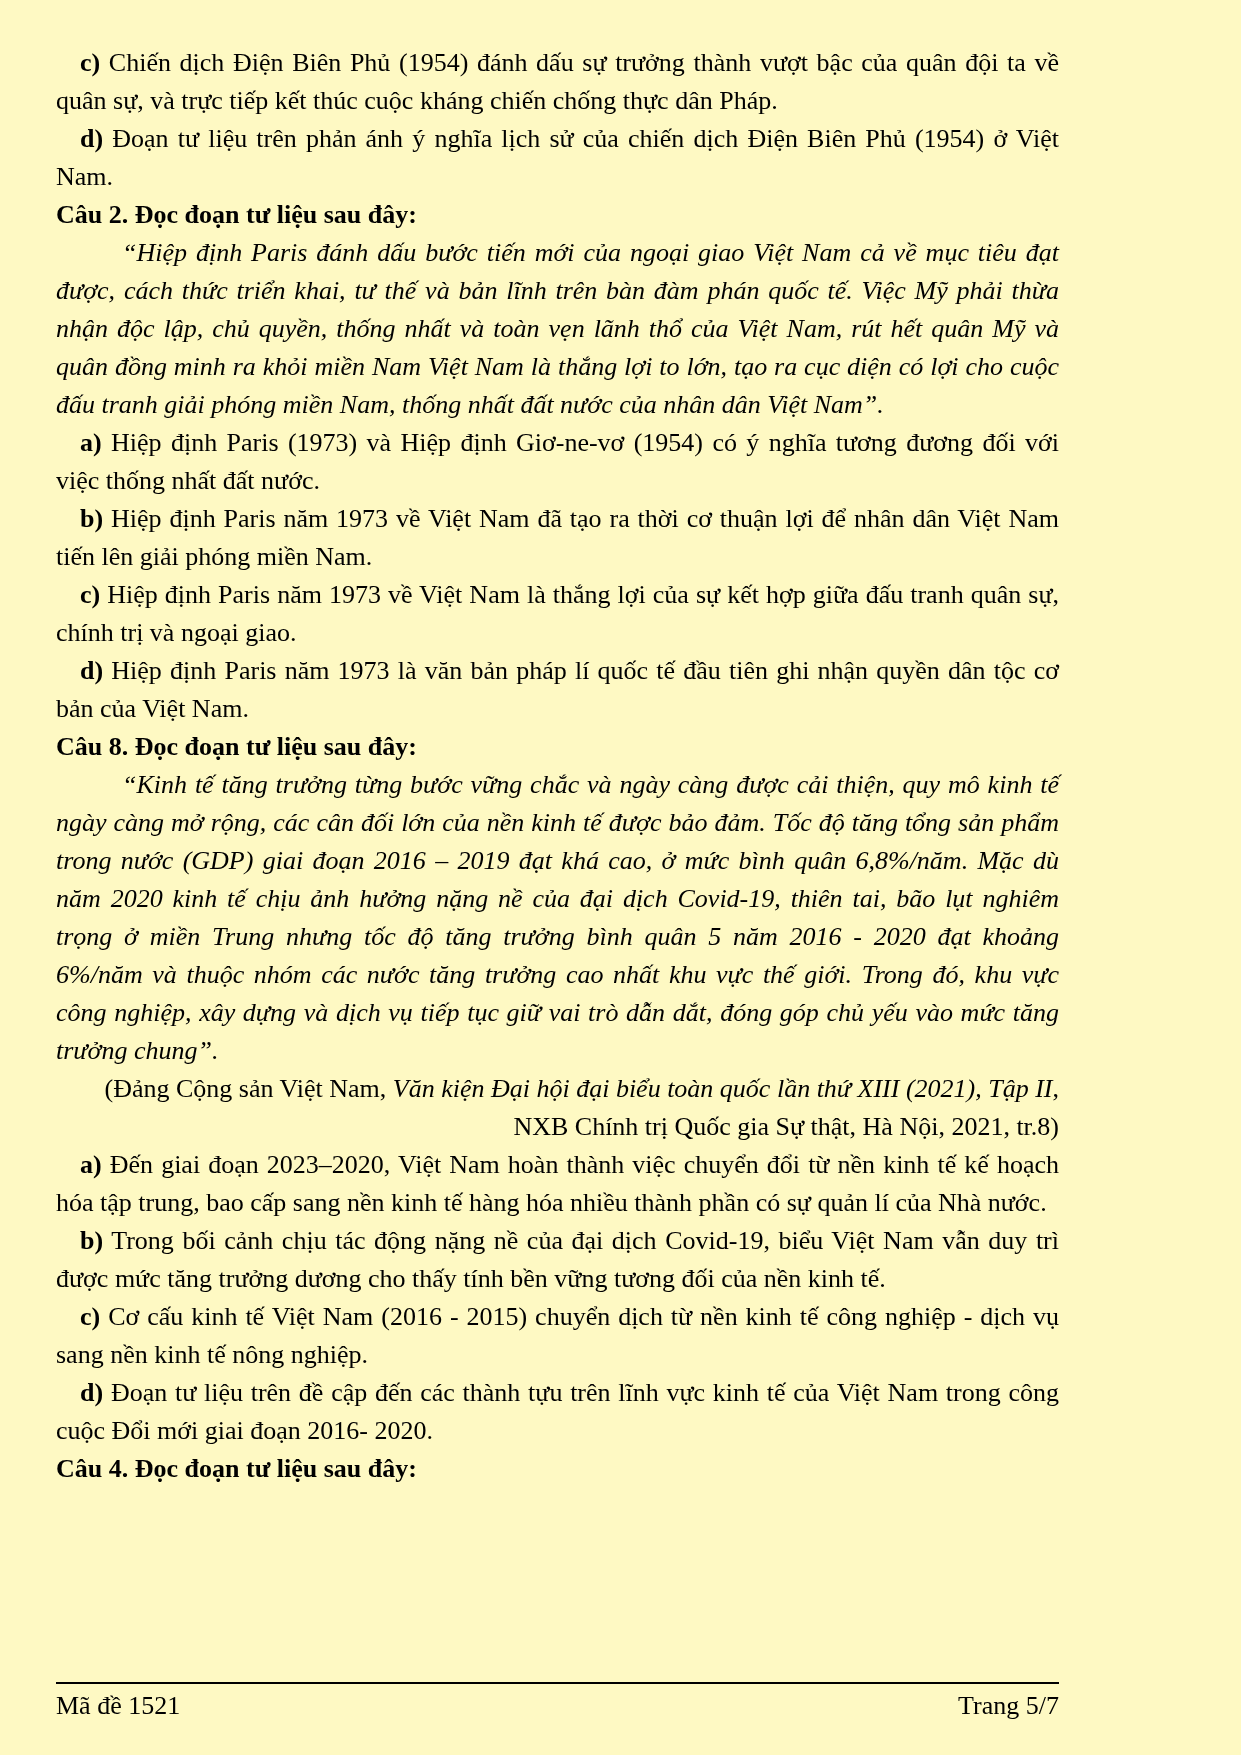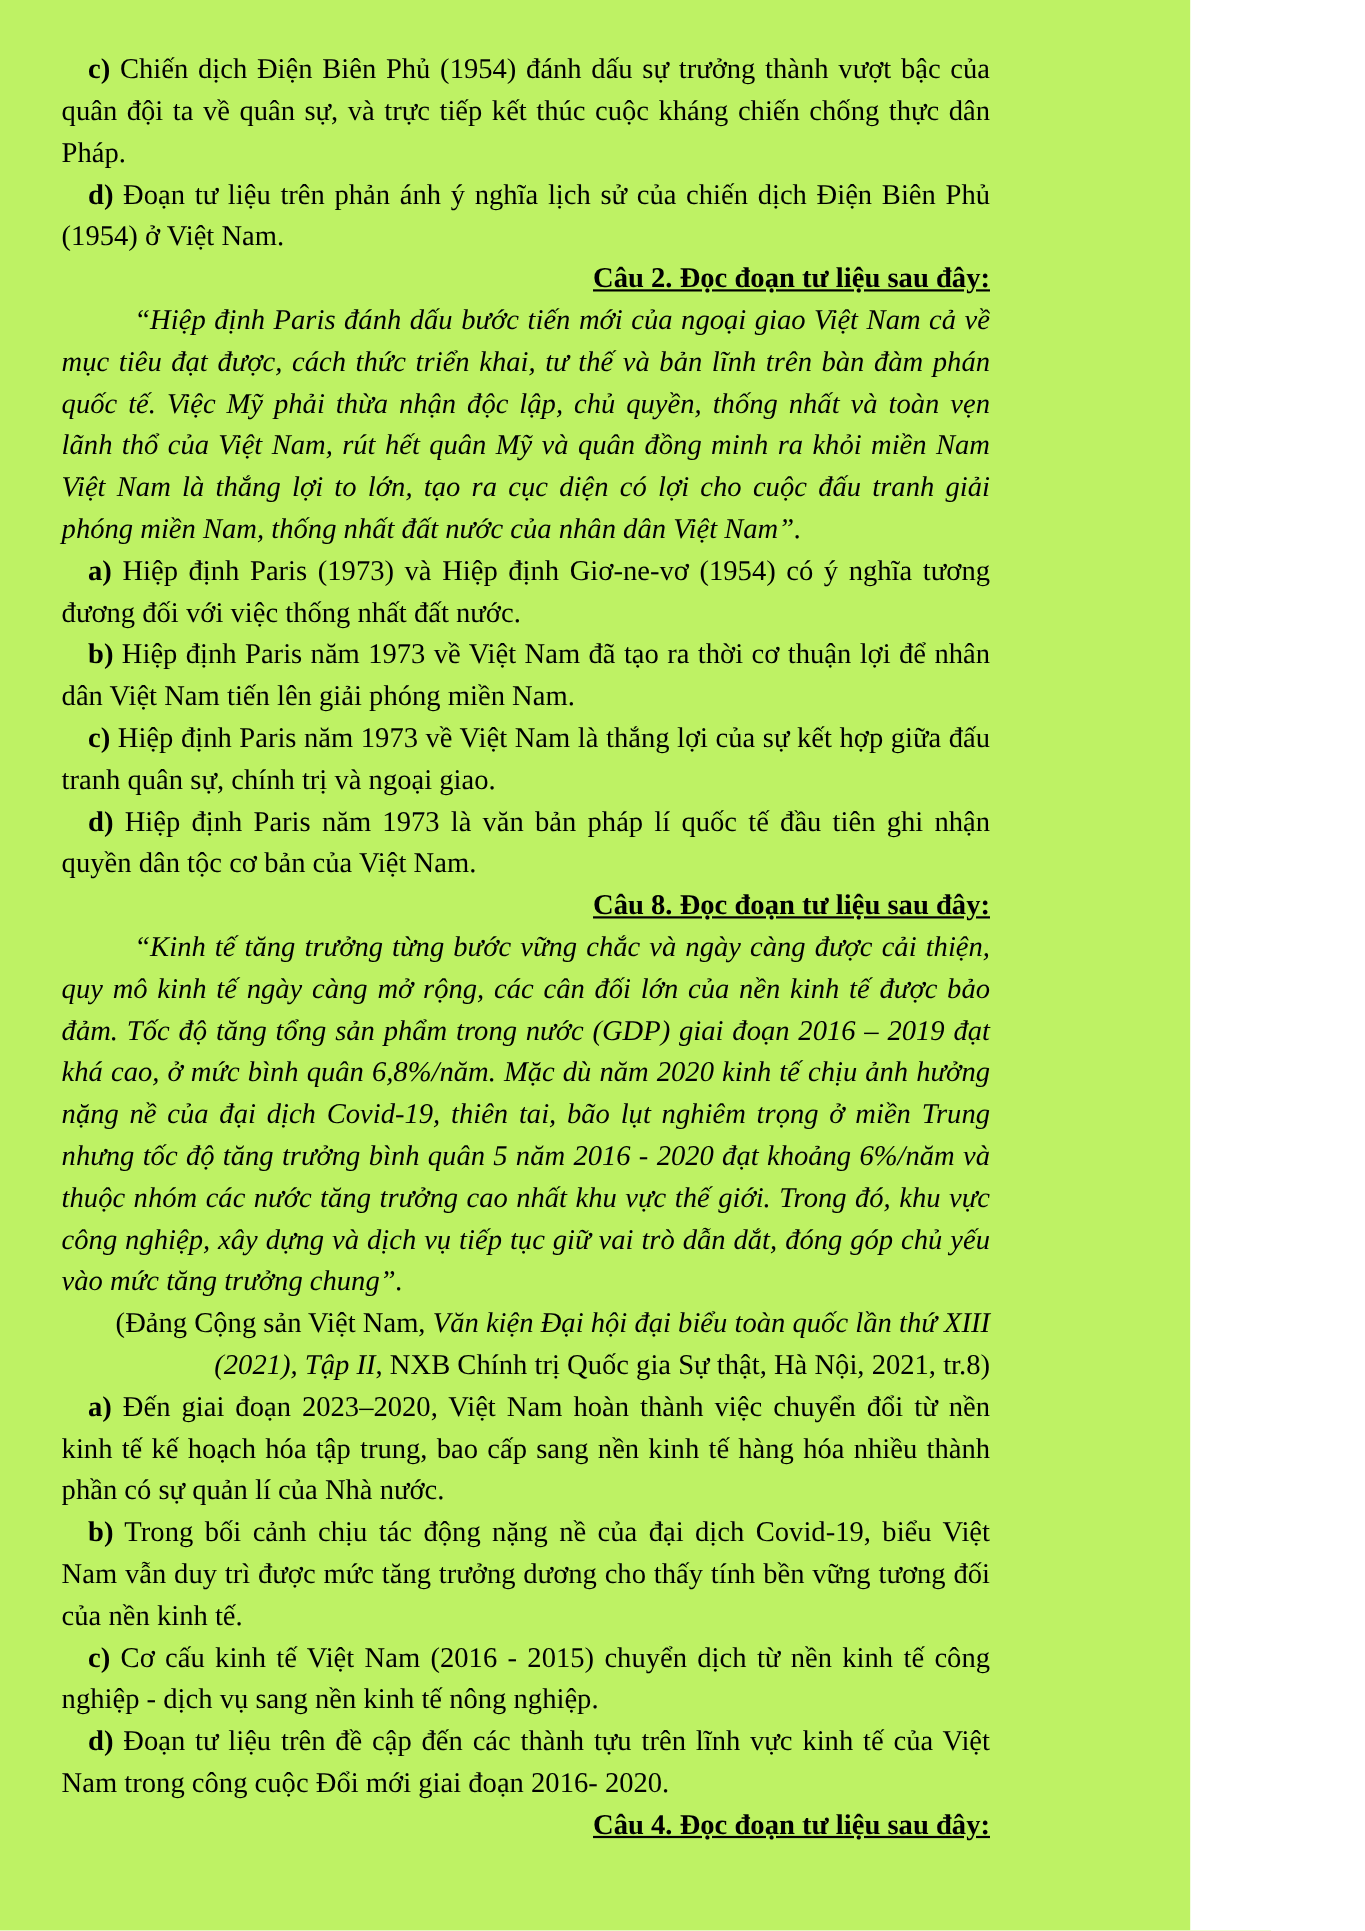--- a/index.html
+++ b/index.html
@@ -1,32 +1,32 @@
 <!DOCTYPE html>
 <html><head>
 <meta charset="utf-8">
 <style>
   * { box-sizing: border-box; }
   html, body { margin: 0; padding: 0; background: #ffffff; }
   .page {
     position: relative;
-    width: 1082px;
+    width: 1241px;
     height: 1755px;
-    background: #bef264;
+    background: #fef9c3;
     font-family: "Liberation Serif", "DejaVu Serif", serif;
     font-size: 26px;
     line-height: 38px;
     color: #000000;
     padding: 44px 182px 0 56px;
     overflow: hidden;
   }
   p { margin: 0; }
   .opt { text-align: justify; text-indent: 24px; }
   .opt b { font-weight: bold; }
-  .heading { font-weight: bold; text-align: right; text-indent: 0; text-decoration: underline; }
+  .heading { font-weight: bold; text-align: left; text-indent: 0; }
   .quote { font-style: italic; text-align: justify; text-indent: 66px; }
   .citation { text-align: right; text-indent: 0; }
   .citation .book-title { font-style: italic; }
   .footer {
     position: absolute;
     left: 56px;
     right: 182px;
     top: 1682px;
     border-top: 2px solid #000000;
     padding-top: 5px;
@@ -67,14 +67,18 @@
   <p class="opt"><b>a)</b> <span>Đến giai đoạn 2023–2020, Việt Nam hoàn thành việc chuyển đổi từ nền kinh tế kế hoạch hóa tập trung, bao cấp sang nền kinh tế hàng hóa nhiều thành phần có sự quản lí của Nhà nước.</span></p>
 
   <p class="opt"><b>b)</b> <span>Trong bối cảnh chịu tác động nặng nề của đại dịch Covid-19, biểu Việt Nam vẫn duy trì được mức tăng trưởng dương cho thấy tính bền vững tương đối của nền kinh tế.</span></p>
 
   <p class="opt"><b>c)</b> <span>Cơ cấu kinh tế Việt Nam (2016 - 2015) chuyển dịch từ nền kinh tế công nghiệp - dịch vụ sang nền kinh tế nông nghiệp.</span></p>
 
   <p class="opt"><b>d)</b> <span>Đoạn tư liệu trên đề cập đến các thành tựu trên lĩnh vực kinh tế của Việt Nam trong công cuộc Đổi mới giai đoạn 2016- 2020.</span></p>
 
   <p class="heading">Câu 4. Đọc đoạn tư liệu sau đây:</p>
 
+  <div class="footer">
+    <span>Mã đề 1521</span>
+    <span>Trang 5/7</span>
+  </div>
 
 </div>
 
 </body></html>

